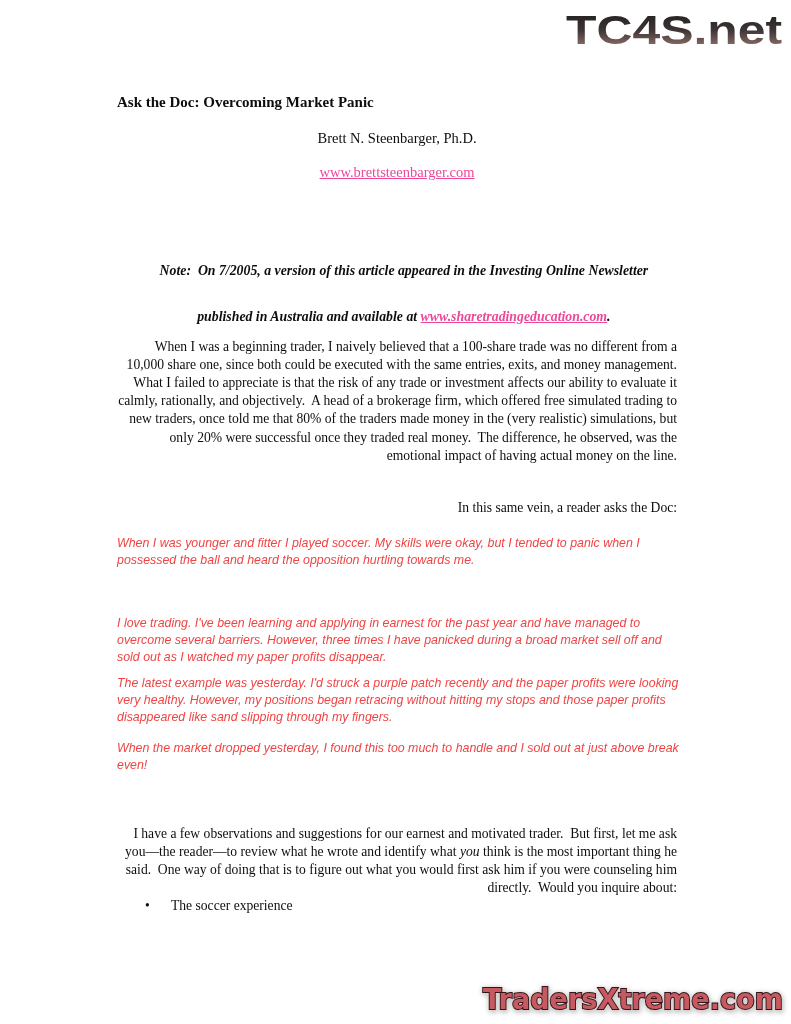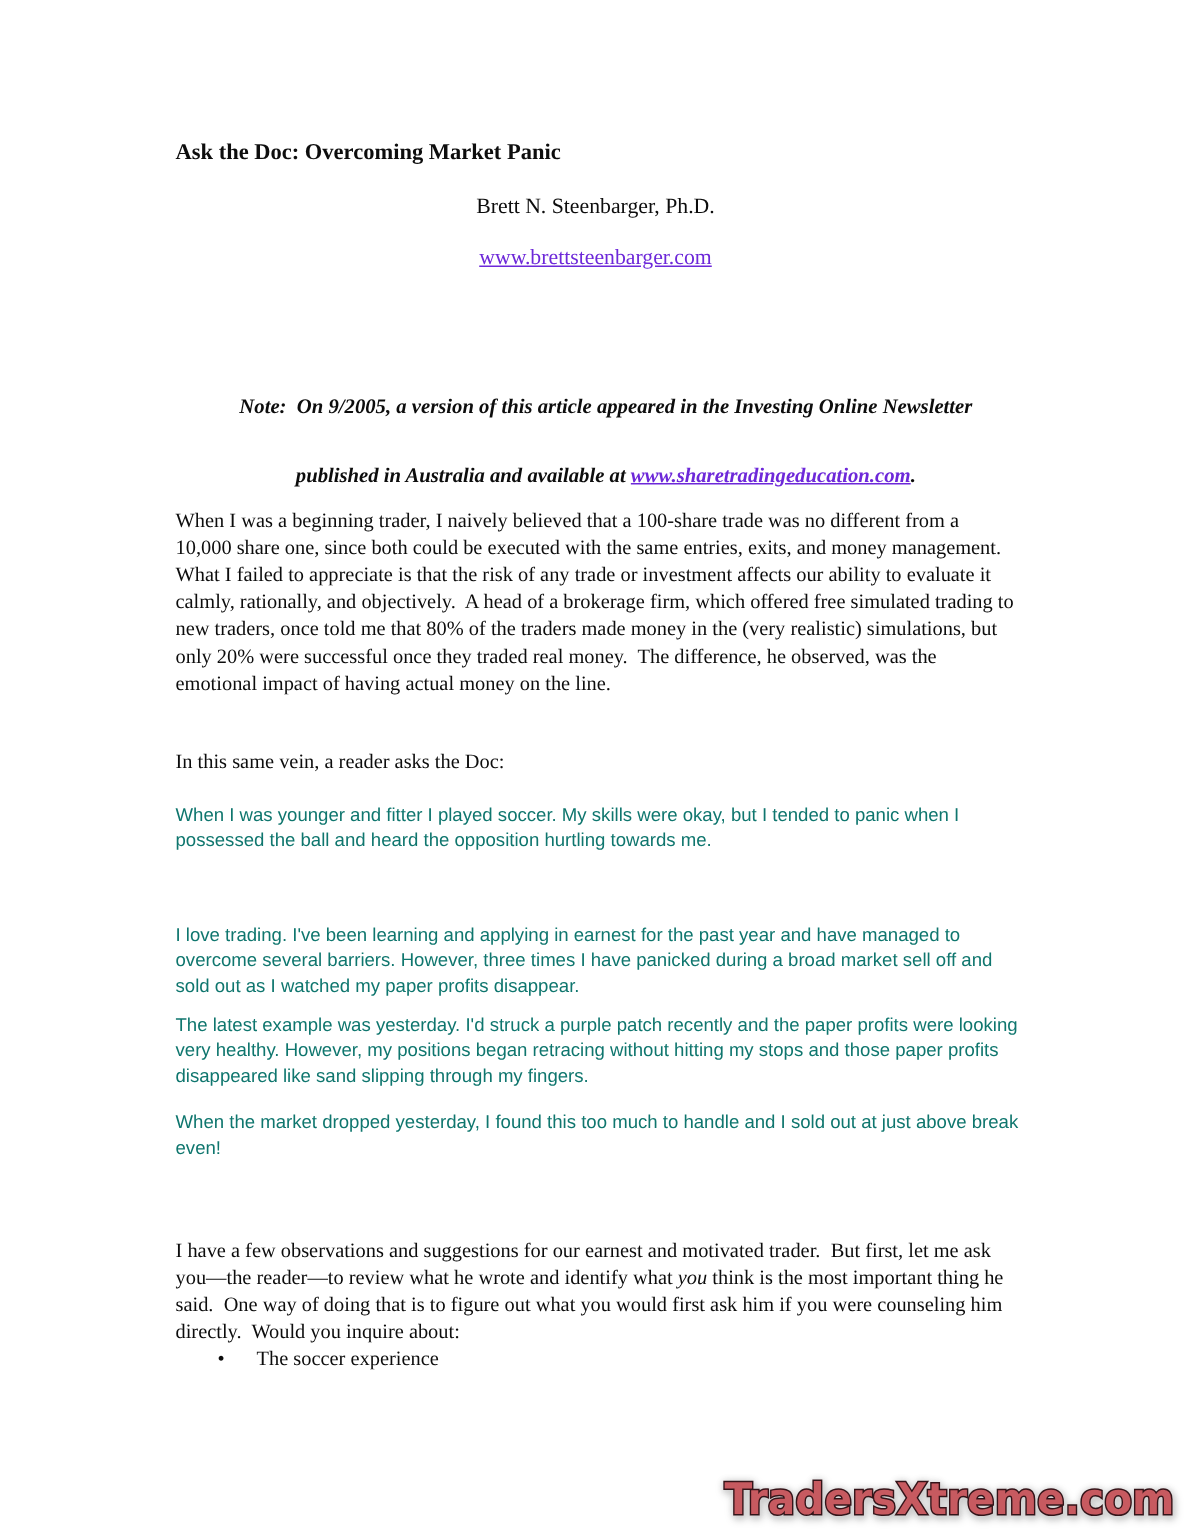--- a/index.html
+++ b/index.html
@@ -30,21 +30,21 @@
     left: 117px; top: 129px; width: 560px;
     text-align: center;
     font-size: 14.5px; line-height: 19px;
   }
   .doc-site {
     left: 117px; top: 163px; width: 560px;
     text-align: center;
     font-size: 14.5px; line-height: 19px;
   }
   a.doclink {
-    color: #6d28d9;
+    color: #ec4899;
     text-decoration: underline;
     cursor: pointer;
   }
   a.doclink.bi {
     font-weight: bold;
     font-style: italic;
   }
 
   
   .note {
@@ -53,31 +53,33 @@
     font-size: 13.8px; line-height: 23px;
     font-weight: bold; font-style: italic;
     white-space: pre-wrap;
   }
 
   
   .serif-p {
     left: 117px; width: 560px;
     font-size: 13.6px; line-height: 18.2px;
     white-space: pre-wrap;
+    text-align: right;
   }
   .p-intro { top: 324px; }
   .p-vein  { top: 485px; }
   .p-obs   { top: 811px; }
 
   
   .letter-p {
     left: 117px; width: 564px;
     font-family: "Liberation Sans", sans-serif;
+    font-style: italic;
     font-size: 12.4px; line-height: 17px;
-    color: #0f766e;
+    color: #ef4444;
     white-space: pre-wrap;
   }
   .lp0 { top: 523px; }
   .lp1 { top: 569px; }
   .lp2 { top: 603px; }
   .lp3 { top: 663px; }
   .lp4 { top: 728px; }
   .lp5 { top: 776px; }
 
   
@@ -91,29 +93,41 @@
   
   .tc4s-box   { top: 4px;  left: 560px; }
   .wm-box     { top: 486px; left: 249px; z-index: 5; }
   .footer-box { top: 977px; left: 476px; }
 </style>
 </head>
 <body>
 
 <div class="page">
 
+  <div class="abs tc4s-box">
+    <svg width="228" height="50" viewBox="0 0 228 50">
+      <defs>
+        <linearGradient id="tcg" x1="0" y1="0" x2="0" y2="1">
+          <stop offset="0" stop-color="#1d1d1d"></stop>
+          <stop offset="0.5" stop-color="#3e3434"></stop>
+          <stop offset="1" stop-color="#a5807a"></stop>
+        </linearGradient>
+      </defs>
+      <text x="114" y="40" text-anchor="middle" textLength="216" lengthAdjust="spacingAndGlyphs" font-family="Liberation Sans, sans-serif" font-weight="bold" font-size="40" fill="url(#tcg)">TC4S.net</text>
+    </svg>
+  </div>
 
   <h1 class="abs doc-title">Ask the Doc: Overcoming Market Panic</h1>
   <div class="abs doc-author">Brett N. Steenbarger, Ph.D.</div>
   <div class="abs doc-site">
     <a class="doclink">www.brettsteenbarger.com</a>
   </div>
 
   <div class="abs note">
-    <span>Note:  On 9/2005, a version of this article appeared in the Investing Online Newsletter</span><br>
+    <span>Note:  On 7/2005, a version of this article appeared in the Investing Online Newsletter</span><br>
     <span>published in Australia and available at </span><a class="doclink bi">www.sharetradingeducation.com</a><span>.</span>
   </div>
 
   <p class="abs serif-p p-intro">When I was a beginning trader, I naively believed that a 100-share trade was no different from a 10,000 share one, since both could be executed with the same entries, exits, and money management.  What I failed to appreciate is that the risk of any trade or investment affects our ability to evaluate it calmly, rationally, and objectively.  A head of a brokerage firm, which offered free simulated trading to new traders, once told me that 80% of the traders made money in the (very realistic) simulations, but only 20% were successful once they traded real money.  The difference, he observed, was the emotional impact of having actual money on the line.</p>
 
   <p class="abs serif-p p-vein">In this same vein, a reader asks the Doc:</p>
 
   <p class="abs letter-p lp0">When I was younger and fitter I played soccer. My skills were okay, but I tended to panic when I possessed the ball and heard the opposition hurtling towards me.</p>
   <p class="abs letter-p lp2">I love trading. I've been learning and applying in earnest for the past year and have managed to overcome several barriers. However, three times I have panicked during a broad market sell off and sold out as I watched my paper profits disappear.</p>
   <p class="abs letter-p lp3">The latest example was yesterday. I'd struck a purple patch recently and the paper profits were looking very healthy. However, my positions began retracing without hitting my stops and those paper profits disappeared like sand slipping through my fingers.</p>

